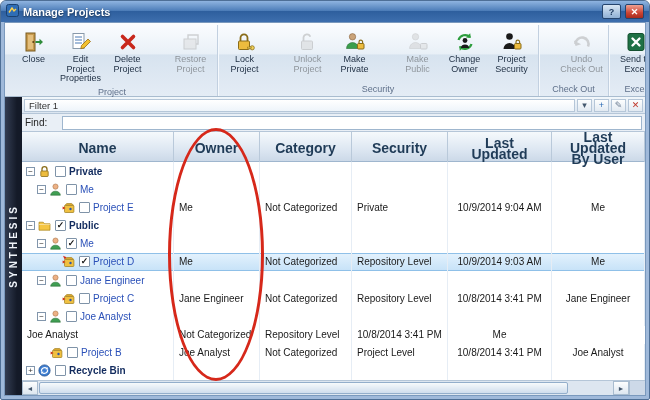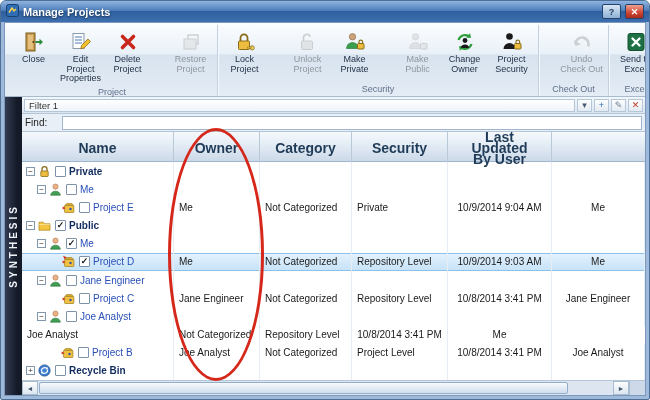--- a/index.html
+++ b/index.html
@@ -279,20 +279,21 @@
           <span class="find-label">Find:</span>
           <input class="find-input" value="" style="">
         </div>
 
         <div class="grid">
           <div class="grid-header">
               <div class="gh-cell">Name</div>
               <div class="gh-cell">Owner</div>
               <div class="gh-cell">Category</div>
               <div class="gh-cell">Security</div>
+              <div class="gh-cell">Last Updated</div>
               <div class="gh-cell">Last Updated By User</div>
             </div>
           <div class="grid-body">
               <div class="grid-row group">
                 <div class="name-cell" style="padding-left: 4px;">
                   <span class="expander">−</span>
                   <span class="tree-icon">
                     <svg width="13" height="13" viewBox="0 0 13 13">
                       <path d="M4 6 V4.2 a2.5 2.5 0 0 1 5 0 V6" fill="none" stroke="#8a6d1a" stroke-width="1.3"></path>
                       <rect x="2.8" y="6" width="7.4" height="5.5" rx="0.8" fill="#edbc3e" stroke="#8a6d1a" stroke-width="0.8"></rect>
@@ -459,21 +460,21 @@
                 <div class="cell-center"></div>
               </div>
               <div class="grid-row">
                 <div>Joe Analyst</div>
                 <div>Not Categorized</div>
                 <div>Repository Level</div>
                 <div class="cell-center">10/8/2014 3:41 PM</div>
                 <div class="cell-center">Me</div>
               </div>
               <div class="grid-row">
-                <div class="name-cell" style="padding-left: 25px;">
+                <div class="name-cell" style="padding-left: 14px;">
                   <span class="tree-spacer"></span>
                   <span class="tree-icon">
                     <svg width="14" height="13" viewBox="0 0 14 13">
                       <path d="M2.5 4.5 l2.3 -2 h4.8 l2.3 2" fill="#d9a62e" stroke="#9a7a1a" stroke-width="0.6"></path>
                       <rect x="2.5" y="4.5" width="9.4" height="7" rx="0.8" fill="#f0c040" stroke="#9a7a1a" stroke-width="0.7"></rect>
                       <path d="M0.6 5.6 l3 1.5 -3 1.5 z" fill="#cf3418"></path>
                       <circle cx="8.5" cy="8" r="1.2" fill="#2e55a8"></circle>
                     </svg>
                   </span>
                   <span class="checkbox"></span>

